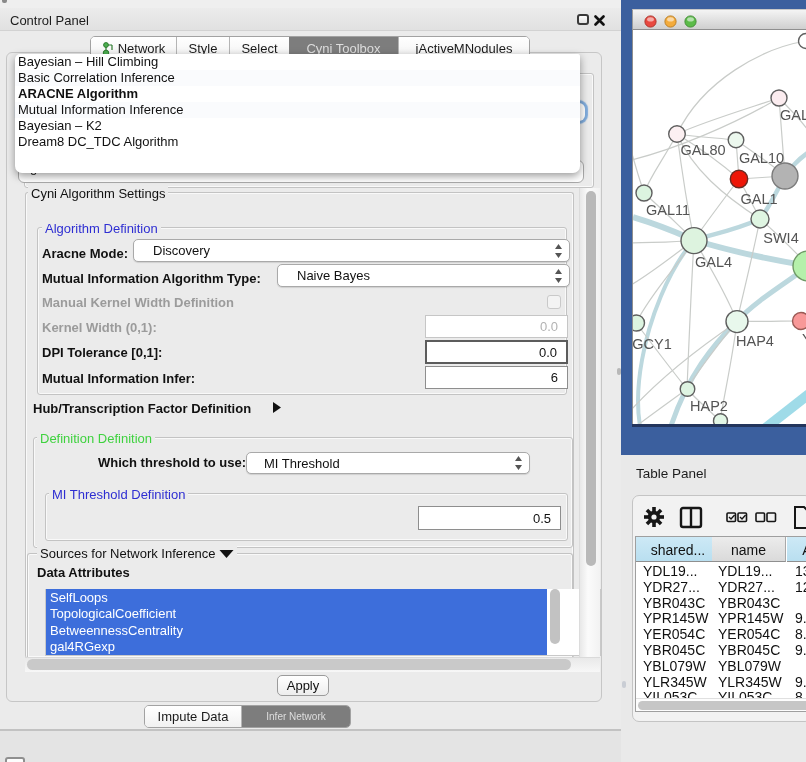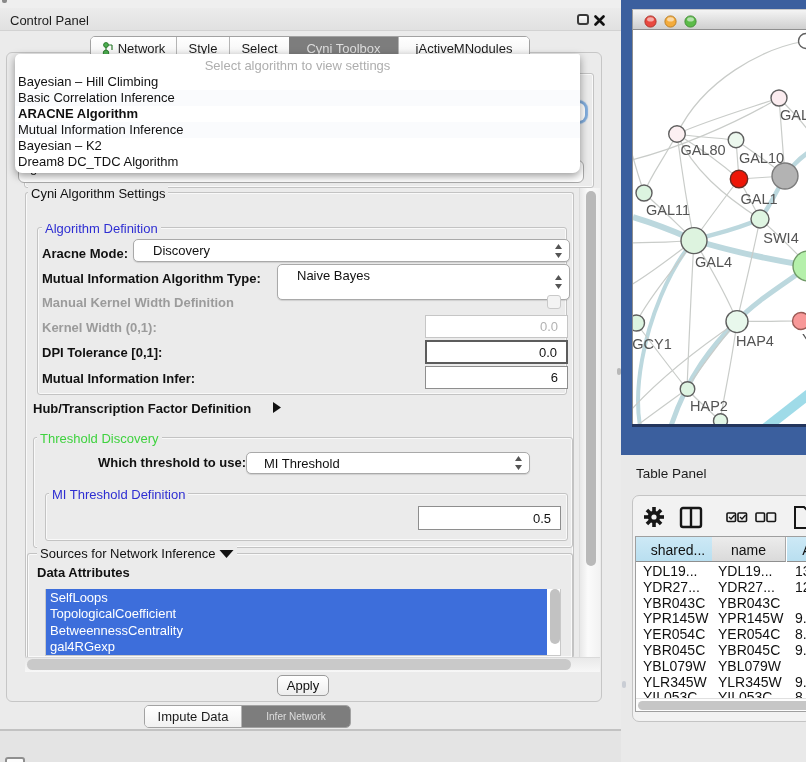--- a/index.html
+++ b/index.html
@@ -66,21 +66,21 @@
 
   <div class="abs blab" style="left:42px;top:246px;">Aracne Mode:</div>
   <div class="combo" style="left:133px;top:239px;width:437px;height:23px;">
     <div style="padding:3px 0 0 19px;">Discovery</div>
     <svg class="arr" viewBox="0 0 9 14">
         <path d="M4.5 0 L8 5 L1 5 Z M4.5 14 L8 9 L1 9 Z" fill="#555"></path>
       </svg>
   </div>
 
   <div class="abs blab" style="left:42px;top:271px;">Mutual Information Algorithm Type:</div>
-  <div class="combo" style="left:277px;top:264px;width:293px;height:36px;">
+  <div class="combo" style="left:277px;top:264px;width:293px;height:23px;">
     <div style="padding:3px 0 0 19px;">Naive Bayes</div>
     <svg class="arr" viewBox="0 0 9 14">
         <path d="M4.5 0 L8 5 L1 5 Z M4.5 14 L8 9 L1 9 Z" fill="#555"></path>
       </svg>
   </div>
 
   <div class="abs glab" style="left:42px;top:295px;">Manual Kernel Width Definition</div>
   <div class="abs" style="left:547px;top:295px;width:14px;height:14px;background:#f3f3f3;border:1px solid #c9c9c9;border-radius:3px;"></div>
 
   <div class="abs glab" style="left:42px;top:320px;">Kernel Width (0,1):</div>
@@ -91,21 +91,21 @@
 
   <div class="abs blab" style="left:42px;top:371px;">Mutual Information Infer:</div>
   <div class="field" style="left:425px;top:366px;width:143px;height:23px;border:1px solid #8e8e8e;color:#111;padding-top:3px;">6</div>
 
   <div class="abs blab" style="left:33px;top:401px;">Hub/Transcription Factor Definition</div>
   <svg class="abs" style="left:272px;top:401px;" width="10" height="13" viewBox="0 0 10 13">
       <path d="M1 1 L9 6.5 L1 12 Z" fill="#111"></path>
     </svg>
 
   <div class="abs etched" style="left:33px;top:437px;width:540px;height:111px;"></div>
-  <div class="gtitle" style="left:37px;top:431px;color:#3fd23f;">Threshold Discovery</div>
+  <div class="gtitle" style="left:37px;top:431px;color:#3fd23f;">Definition Definition</div>
 
   <div class="abs blab" style="left:98px;top:455px;">Which threshold to use:</div>
   <div class="combo" style="left:246px;top:452px;width:284px;height:22px;">
     <div style="padding:3px 0 0 17px;">MI Threshold</div>
     <svg class="arr" viewBox="0 0 9 14">
         <path d="M4.5 0 L8 5 L1 5 Z M4.5 14 L8 9 L1 9 Z" fill="#555"></path>
       </svg>
   </div>
 
   <div class="abs etched" style="left:45px;top:493px;width:523px;height:48px;"></div>
@@ -114,21 +114,21 @@
   <div class="field" style="left:418px;top:506px;width:143px;height:24px;border:1px solid #8e8e8e;color:#111;padding-top:4px;">0.5</div>
 
   <div class="abs etched" style="left:27px;top:553px;width:546px;height:104px;border-bottom:none;border-radius:3px 3px 0 0;"></div>
   <div class="gtitle" style="left:37px;top:546px;color:#111;font-size:13px;">Sources for Network Inference
     <svg width="15" height="10" viewBox="0 0 15 10" style="vertical-align:-1px;">
         <path d="M0.5 1 L14.5 1 L7.5 9 Z" fill="#111"></path>
       </svg>
   </div>
   <div class="abs blab" style="left:37px;top:565px;">Data Attributes</div>
 
-  <div class="abs" style="left:45px;top:589px;width:516px;height:67px;background:#fff;border:1px solid #c9c9c9;border-top:none;overflow:hidden;">
+  <div class="abs" style="left:45px;top:589px;width:556px;height:67px;background:#fff;border:1px solid #c9c9c9;border-top:none;overflow:hidden;">
     <div style="position:absolute;left:0;top:0;width:501px;height:120px;background:#3d6edb;"></div>
     <div style="position:absolute;left:4px;top:1px;font-size:13px;color:#fff;line-height:16.4px;">SelfLoops<br>TopologicalCoefficient<br>BetweennessCentrality<br>gal4RGexp</div>
     <div style="position:absolute;left:504px;top:0;width:10px;height:55px;background:#c2c2c2;border-radius:5px;"></div>
   </div>
 
   <div class="abs" style="left:579px;top:188px;width:21px;height:470px;background:linear-gradient(90deg,#e8e8e8,#fbfbfb 40%,#f2f2f2);border-left:1px solid #dcdcdc;"></div>
   <div class="abs" style="left:586px;top:191px;width:10px;height:375px;background:#b9b9b9;border-radius:5px;"></div>
 
   <div class="abs" style="left:25px;top:657px;width:575px;height:15px;background:linear-gradient(#e9e9e9,#f7f7f7);border-top:1px solid #dadada;"></div>
   <div class="abs" style="left:27px;top:659px;width:544px;height:11px;background:#c9c9c9;border-radius:6px;"></div>
@@ -138,21 +138,20 @@
   <div class="abs" style="left:144px;top:705px;height:23px;display:flex;border:1px solid #a2a2a2;border-radius:5px;overflow:hidden;">
     <div style="width:97px;background:linear-gradient(#ffffff,#f1f1f1);font-size:13px;color:#1a1a1a;display:flex;align-items:center;justify-content:center;border-right:1px solid #b5b5b5;">Impute Data</div>
     <div style="width:108px;background:#7d7d7d;font-size:10px;color:#dedede;display:flex;align-items:center;justify-content:center;">Infer Network</div>
   </div>
 
   <div class="abs" style="left:0;top:729px;width:622px;height:2px;background:#c2c2c2;"></div>
   <div class="abs" style="left:0;top:731px;width:622px;height:31px;background:#e4e4e4;"></div>
   <div class="abs" style="left:5px;top:757px;width:20px;height:8px;border:2px solid #8f8f8f;border-radius:3px 3px 0 0;background:#fdfdfd;"></div>
 
   <div class="abs" style="left:15px;top:54px;width:565px;height:119px;background:#fff;border-radius:5px 2px 7px 7px;box-shadow:0 3px 9px rgba(0,0,0,.4);overflow:hidden;">
-    <div style="height:20px;font-size:13px;color:#aeaeae;text-align:center;padding-top:4px;">Select algorithm to view settings</div>
     <div style="height:16px;font-size:13px;color:#111;padding-left:3px;">Bayesian – Hill Climbing</div>
     <div style="height:16px;font-size:13px;color:#111;padding-left:3px;background:#fafbfd;">Basic Correlation Inference</div>
     <div style="height:16px;font-size:13px;color:#111;padding-left:3px;font-weight:bold;">ARACNE Algorithm</div>
     <div style="height:16px;font-size:13px;color:#111;padding-left:3px;background:#fafbfd;">Mutual Information Inference</div>
     <div style="height:16px;font-size:13px;color:#111;padding-left:3px;">Bayesian – K2</div>
     <div style="height:16px;font-size:13px;color:#111;padding-left:3px;">Dream8 DC_TDC Algorithm</div>
   </div>
 
   <div class="abs" style="left:621px;top:0;width:185px;height:455px;background:#3b5f9e;"></div>
 

